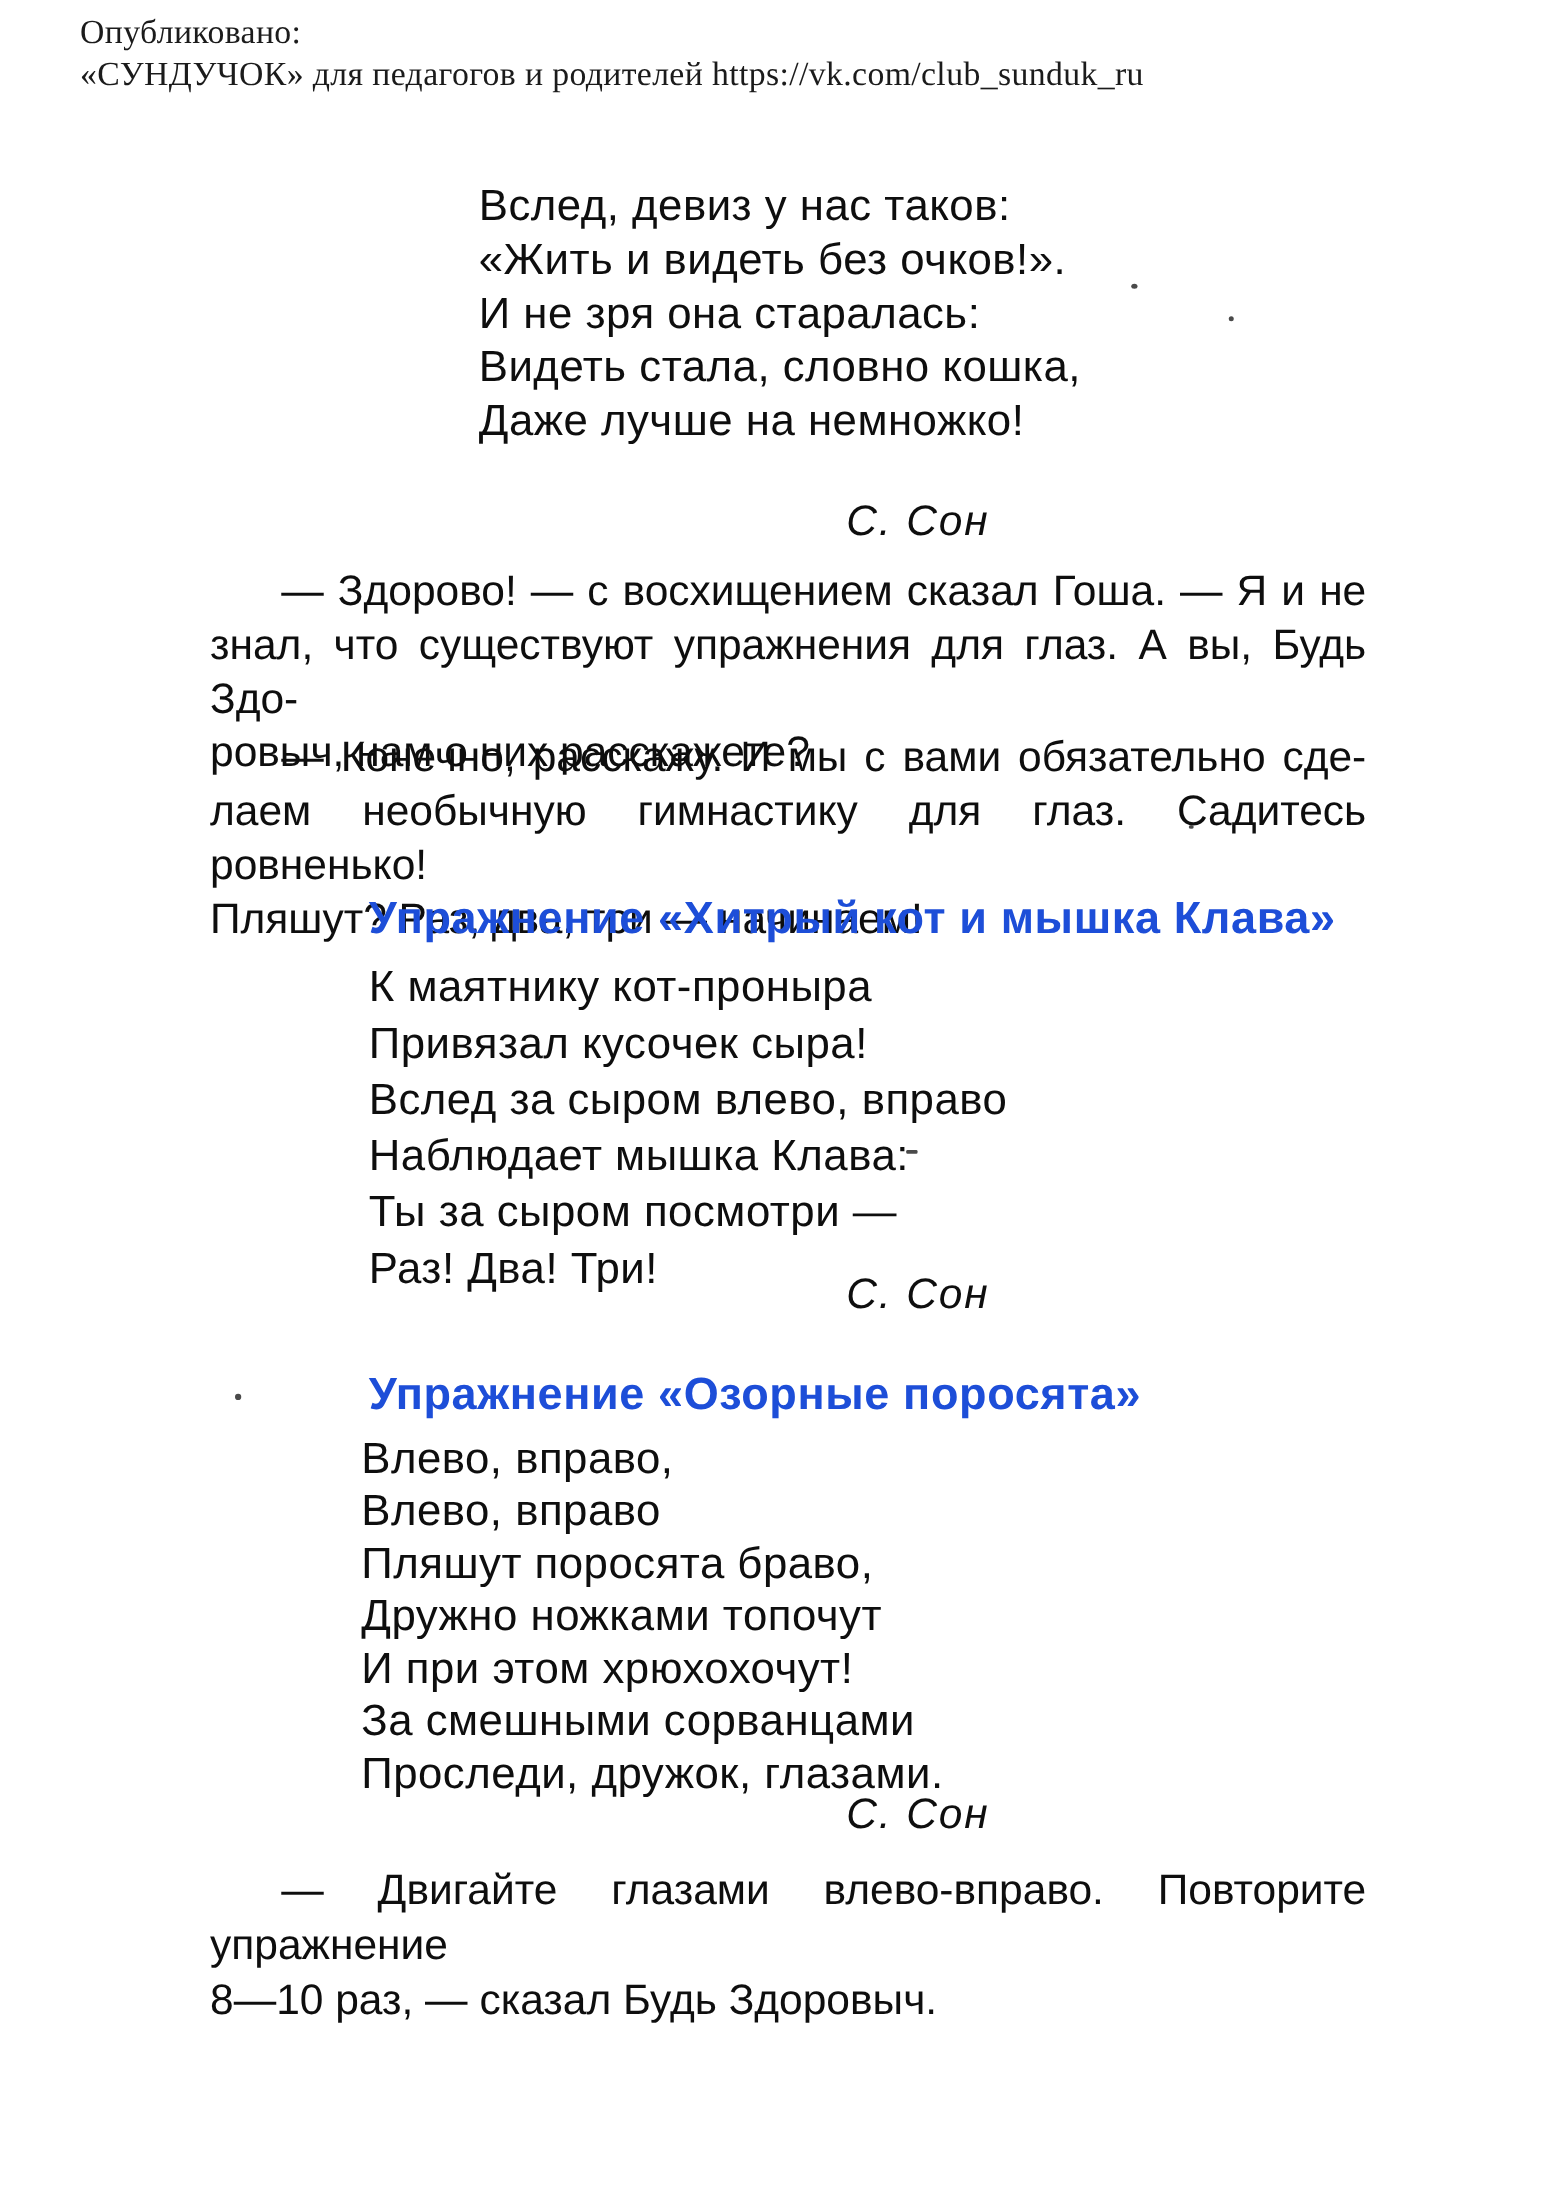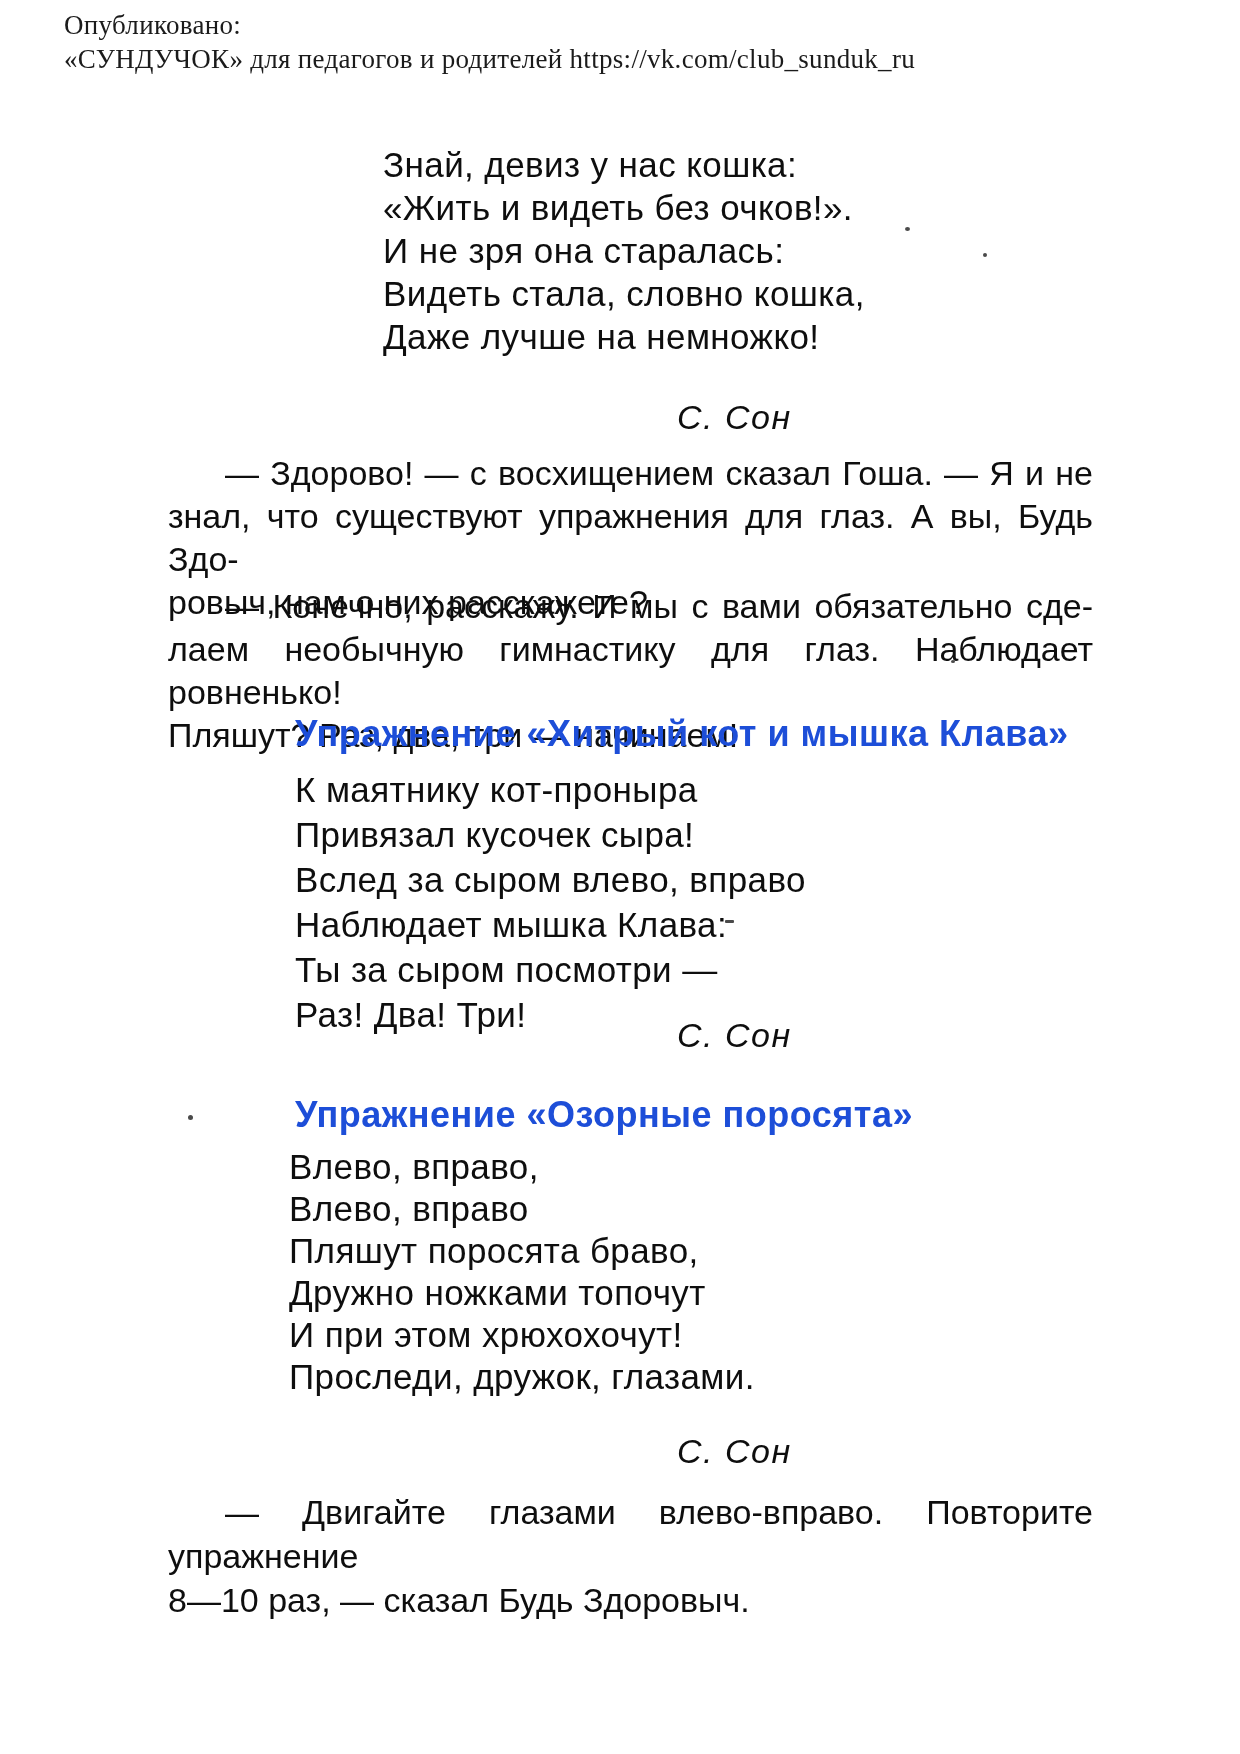--- a/index.html
+++ b/index.html
@@ -47,37 +47,37 @@
 <body>
 
 <div class="page">
 
   <div class="hdr">
     <div>Опубликовано:</div>
     <div>«СУНДУЧОК» для педагогов и родителей https://vk.com/club_sunduk_ru</div>
   </div>
 
   <div class="poem poem-intro">
-    <div>Знай, девиз у нас кошка:</div>
+    <div>Вслед, девиз у нас таков:</div>
     <div>«Жить и видеть без очков!».</div>
     <div>И не зря она старалась:</div>
     <div>Видеть стала, словно кошка,</div>
     <div>Даже лучше на немножко!</div>
   </div>
   <div class="attr attr-1">С. Сон</div>
 
   <div class="para dlg-1">
     <div class="jline findent">— Здорово! — с восхищением сказал Гоша. — Я и не</div>
     <div class="jline">знал, что существуют упражнения для глаз. А вы, Будь Здо-</div>
     <div>ровыч, нам о них расскажете?</div>
   </div>
 
   <div class="para dlg-2">
     <div class="jline findent">— Конечно, расскажу. И мы с вами обязательно сде-</div>
-    <div class="jline">лаем необычную гимнастику для глаз. Наблюдает ровненько!</div>
+    <div class="jline">лаем необычную гимнастику для глаз. Садитесь ровненько!</div>
     <div>Пляшут? Раз, два, три — начинаем!</div>
   </div>
 
   <h2 class="ex-title ex-title-1">Упражнение «Хитрый кот и мышка Клава»</h2>
 
   <div class="poem poem-ex1">
     <div>К маятнику кот-проныра</div>
     <div>Привязал кусочек сыра!</div>
     <div>Вслед за сыром влево, вправо</div>
     <div>Наблюдает мышка Клава:</div>
@@ -87,20 +87,21 @@
   <div class="attr attr-2">С. Сон</div>
 
   <h2 class="ex-title ex-title-2">Упражнение «Озорные поросята»</h2>
 
   <div class="poem poem-ex2">
     <div>Влево, вправо,</div>
     <div>Влево, вправо</div>
     <div>Пляшут поросята браво,</div>
     <div>Дружно ножками топочут</div>
     <div>И при этом хрюхохочут!</div>
+    <div>За смешными сорванцами</div>
     <div>Проследи, дружок, глазами.</div>
   </div>
   <div class="attr attr-3">С. Сон</div>
 
   <div class="para closing">
     <div class="jline findent">— Двигайте глазами влево-вправо. Повторите упражнение</div>
     <div>8—10 раз, — сказал Будь Здоровыч.</div>
   </div>
 
   <span class="speck sp1"></span>

